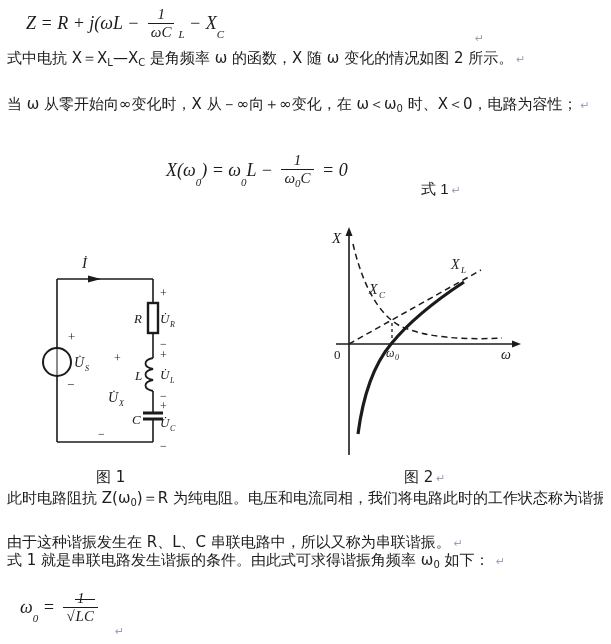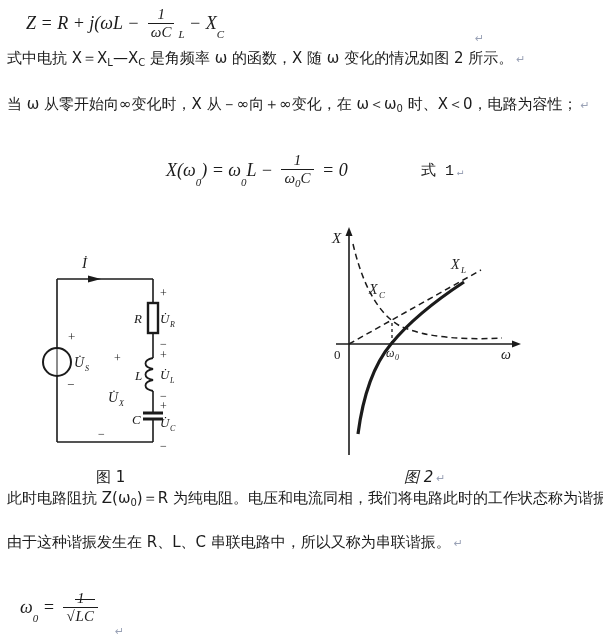--- a/index.html
+++ b/index.html
@@ -8,21 +8,21 @@
   .para{position:absolute;left:7px;margin:0;font-size:15px;line-height:21px;white-space:nowrap;}
   .sub{font-size:10px;vertical-align:-3px;}
   .mark{color:#9aa2b6;font-size:11px;padding-left:3px;}
   .formula{position:absolute;display:flex;align-items:center;white-space:pre;
            font-family:"Liberation Serif",serif;font-style:italic;font-size:18px;}
   .fsub{font-size:11px;vertical-align:-4px;align-self:flex-end;padding-bottom:2px;}
   .frac{display:inline-flex;flex-direction:column;align-items:center;margin:0 4px;
         font-size:15px;line-height:1.15;}
   .frac .den{border-top:1.4px solid #1b1b1b;padding:0 3px;}
   .frac .num{padding:0 2px;}
-  .eq-label{position:absolute;font-size:15px;font-family:Liberation Mono, monospace;font-style:normal;}
+  .eq-label{position:absolute;font-size:15px;font-family:Liberation Sans, sans-serif;font-style:normal;margin-top:19px;}
   .caption{position:absolute;font-size:15px;}
   .abs{position:absolute;}
   .radicand{border-top:1.4px solid #1b1b1b;padding:8px 1px;}
   svg text{font-family:"Liberation Serif",serif;font-style:italic;fill:#1b1b1b;}
   svg .upright{font-style:normal;}
 </style>
 </head>
 <body>
 
 <div class="page">
@@ -120,26 +120,27 @@
     <text x="131" y="47" font-size="9">L</text>
     <text x="39" y="68" font-size="14">X</text>
     <text x="49" y="72" font-size="9">C</text>
     <text x="56" y="131" font-size="12">ω</text>
     <text x="65" y="134" font-size="8">0</text>
   </svg>
 
   <div class="caption" style="left:96px;top:468px;">
     <span>图 1</span>
   </div>
-  <div class="caption" style="left:404px;top:468px;font-style:italic;">
+  <div class="caption" style="left:404px;top:468px;">
     <span>图 2</span><span class="mark">↵</span>
   </div>
 
   <p class="para" style="top:488px;"><span>此时电路阻抗 Z(ω</span><span class="sub">0</span><span>)＝R 为纯电阻。电压和电流同相，我们将电路此时的工作状态称为谐振。</span></p>
   <p class="para" style="top:532px;"><span>由于这种谐振发生在 R、L、C 串联电路中，所以又称为串联谐振。</span><span class="mark">↵</span></p>
+  <p class="para" style="top:550px;"><span>式 1 就是串联电路发生谐振的条件。由此式可求得谐振角频率 ω</span><span class="sub">0</span><span> 如下：</span><span class="mark"> ↵</span></p>
 
   <div class="formula" style="left:20px;top:590px;">
     <span>ω</span>
     <span class="fsub">0</span>
     <span> = </span>
     <span class="frac">
       <span class="num">1</span>
       <span class="den"><span>√</span><span class="radicand">LC</span></span>
     </span>
   </div>

